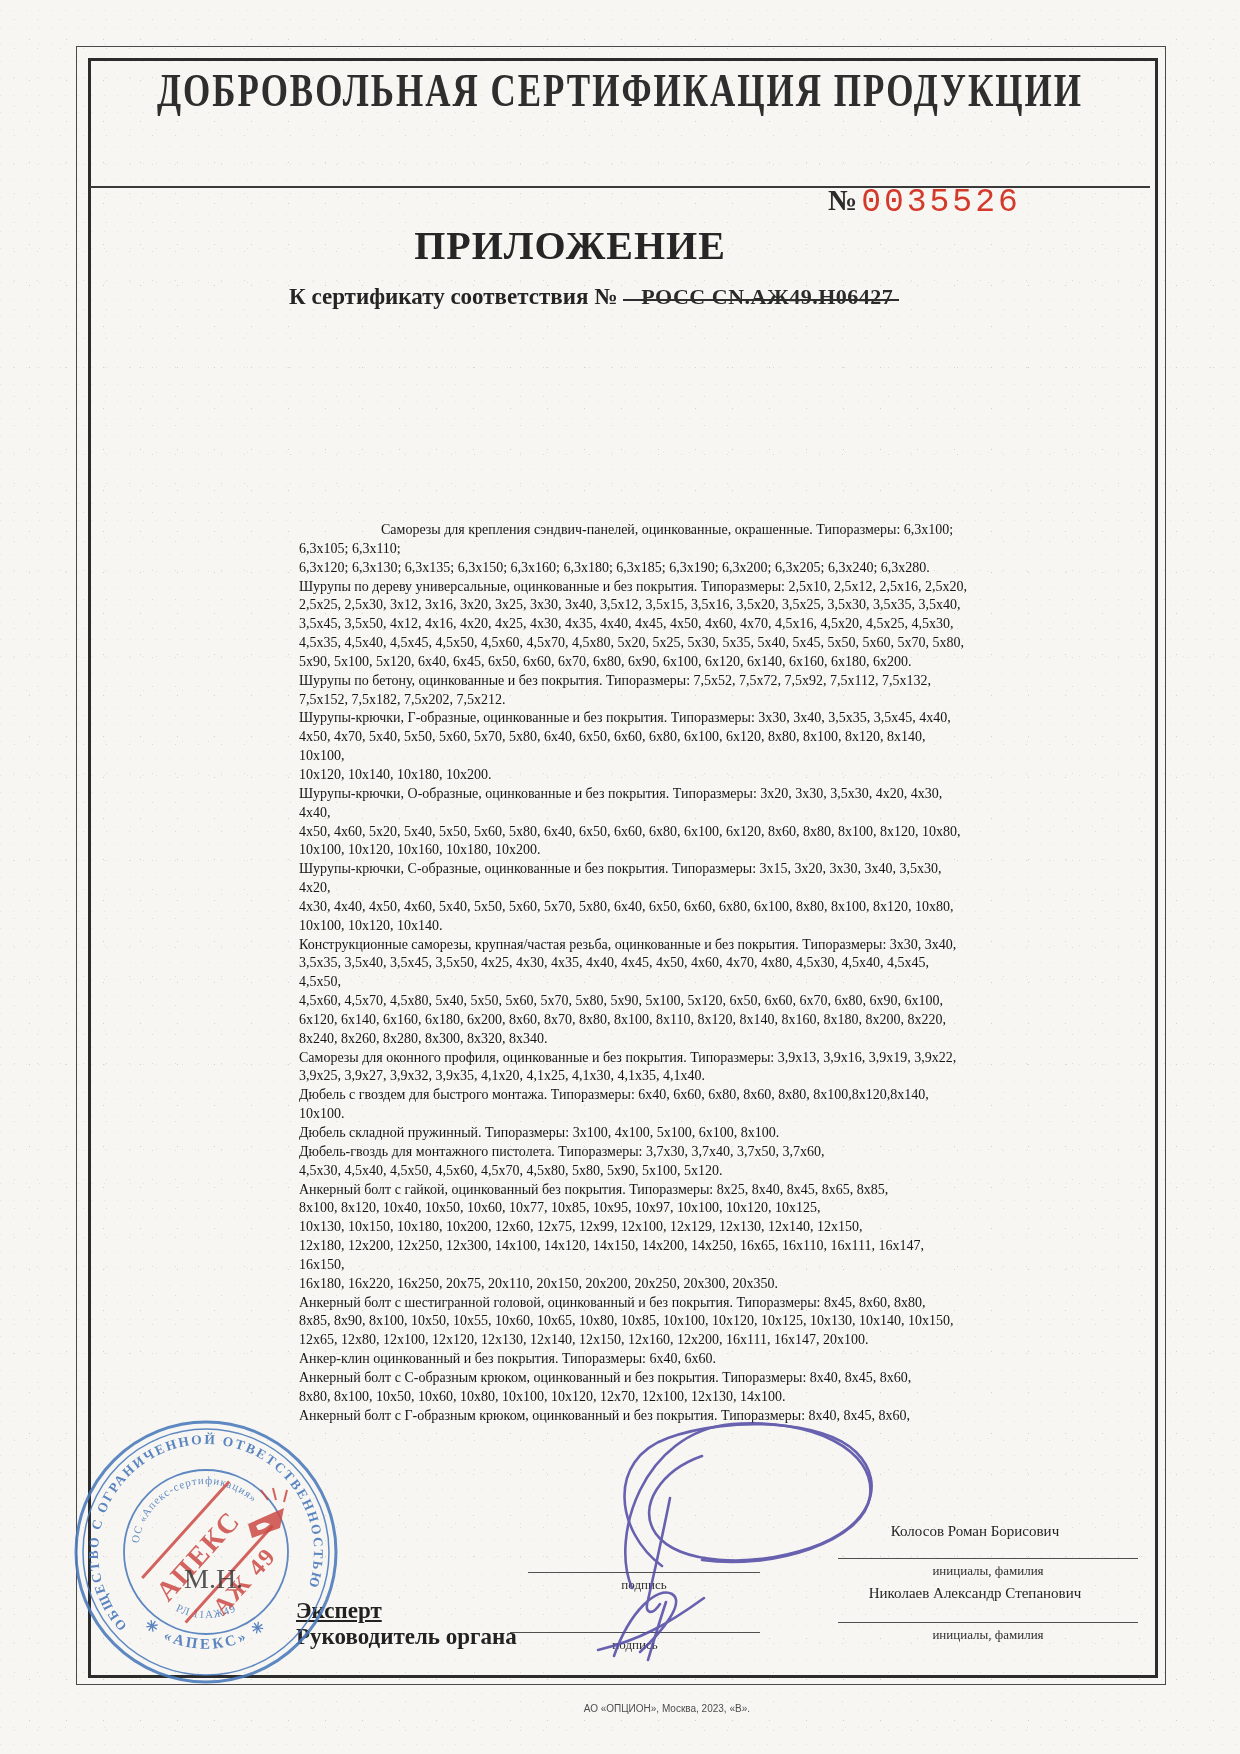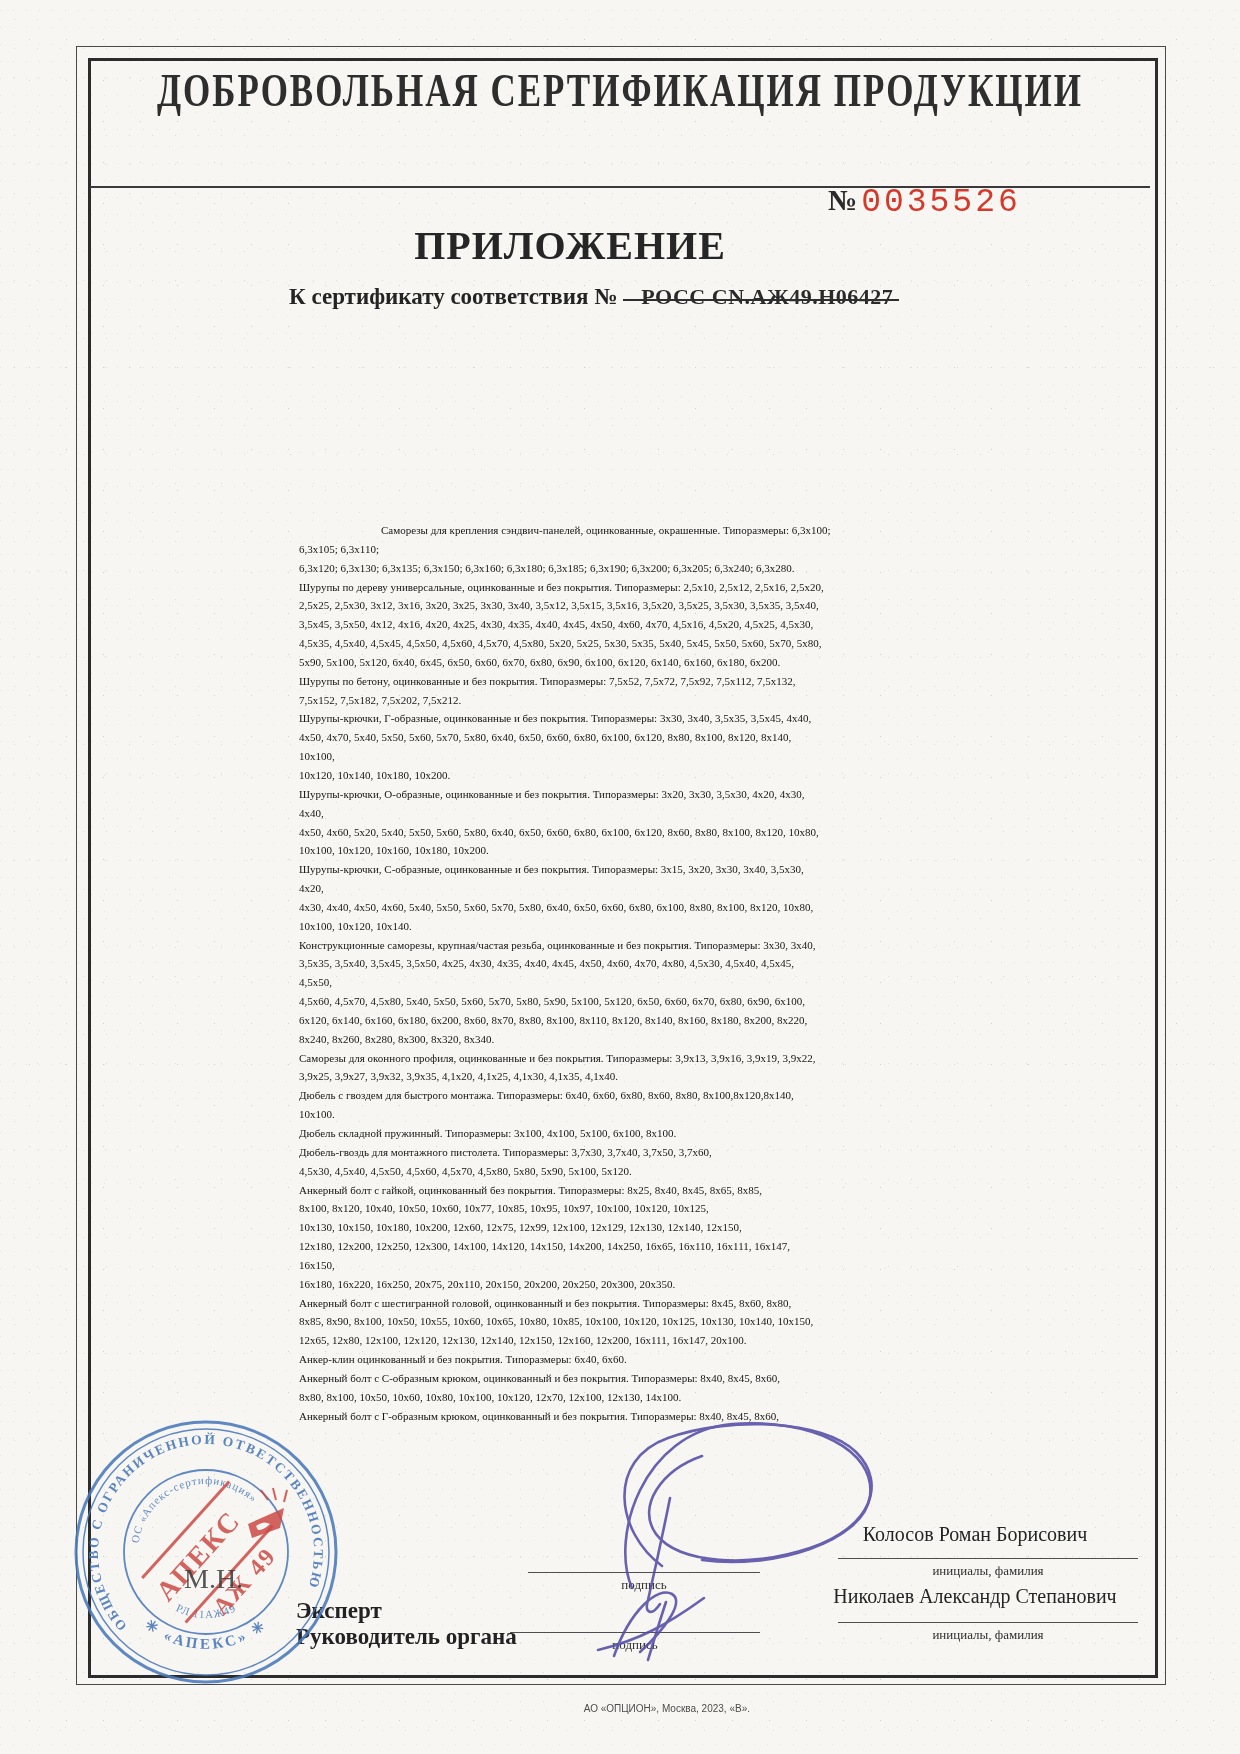--- a/index.html
+++ b/index.html
@@ -27,24 +27,24 @@
   .serial .digits{font-family:"Liberation Mono", monospace;font-size:33px;letter-spacing:3px;color:#d43a2b;vertical-align:top;}
   .appendix-title{
     position:absolute;left:240px;top:222px;width:660px;text-align:center;
     font-weight:700;font-size:40px;letter-spacing:1px;color:#262626;white-space:nowrap;
   }
   .cert-line{position:absolute;left:289px;top:284px;white-space:nowrap;}
   .cert-label{font-size:23px;font-weight:700;color:#242424;}
   .cert-number{position:relative;font-size:22px;font-weight:700;color:#2a2a2a;margin-left:20px;letter-spacing:0.5px;}
   .cert-number::after{content:"";position:absolute;left:-18px;right:-6px;top:58%;border-top:2.5px solid #2e2e2e;}
   .body-text{position:absolute;left:299px;top:521px;width:868px;}
-  .body-line{white-space:nowrap;font-size:11px;line-height:18.85px;color:#161616;}
+  .body-line{white-space:nowrap;font-size:14px;line-height:18.85px;color:#161616;}
   .body-text .body-line:first-child{text-indent:82px;}
   .sig-role{position:absolute;font-size:23px;font-weight:700;color:#222;white-space:nowrap;}
-  .sig-name{position:absolute;font-size:20px;color:#242424;text-align:center;white-space:nowrap;}
+  .sig-name{position:absolute;font-size:15px;color:#242424;text-align:center;white-space:nowrap;}
   .sig-line{position:absolute;border-top:1.5px solid #4f4f4f;}
   .sig-cap{position:absolute;font-size:13px;color:#2f2f2f;text-align:center;}
   .footer{position:absolute;left:430px;top:1703px;width:320px;text-align:right;font-family:"Liberation Sans",sans-serif;font-size:10px;color:#4d4d4d;}
   .stamp{position:absolute;left:70px;top:1416px;width:272px;height:272px;}
   .pen{position:absolute;left:0;top:0;width:1240px;height:1754px;pointer-events:none;}
   svg text{font-family:"Liberation Serif", serif;}
 </style>
 </head>
 <body>
 
@@ -119,21 +119,21 @@
       <div class="body-line">Анкерный болт с Г-образным крюком, оцинкованный и без покрытия. Типоразмеры: 8х40, 8х45, 8х60,</div>
     </div>
 
   <div class="sig-role" style="left:296px;top:1624px;text-align:center;">Руководитель органа</div>
   <div class="sig-name" style="left:800px;top:1523px;width:350px;">Колосов Роман Борисович</div>
   <div class="sig-line" style="left:528px;top:1572px;width:232px;"></div>
   <div class="sig-cap" style="left:528px;top:1577px;width:232px;">подпись</div>
   <div class="sig-line" style="left:838px;top:1558px;width:300px;"></div>
   <div class="sig-cap" style="left:838px;top:1563px;width:300px;">инициалы, фамилия</div>
 
-  <div class="sig-role" style="left:296px;top:1598px;">Эксперт</div>
+  <div class="sig-role" style="left:296px;top:1598px;text-decoration:underline;">Эксперт</div>
   <div class="sig-name" style="left:775px;top:1585px;width:400px;">Николаев Александр Степанович</div>
   <div class="sig-line" style="left:510px;top:1632px;width:250px;"></div>
   <div class="sig-cap" style="left:510px;top:1637px;width:250px;">подпись</div>
   <div class="sig-line" style="left:838px;top:1622px;width:300px;"></div>
   <div class="sig-cap" style="left:838px;top:1627px;width:300px;">инициалы, фамилия</div>
 
   <svg class="stamp" viewBox="0 0 272 272">
     <g fill="none" stroke="#4a79bb" opacity="0.88">
       <circle cx="136" cy="136" r="130" stroke-width="3"></circle>
       <circle cx="136" cy="136" r="123" stroke-width="1.5"></circle>

